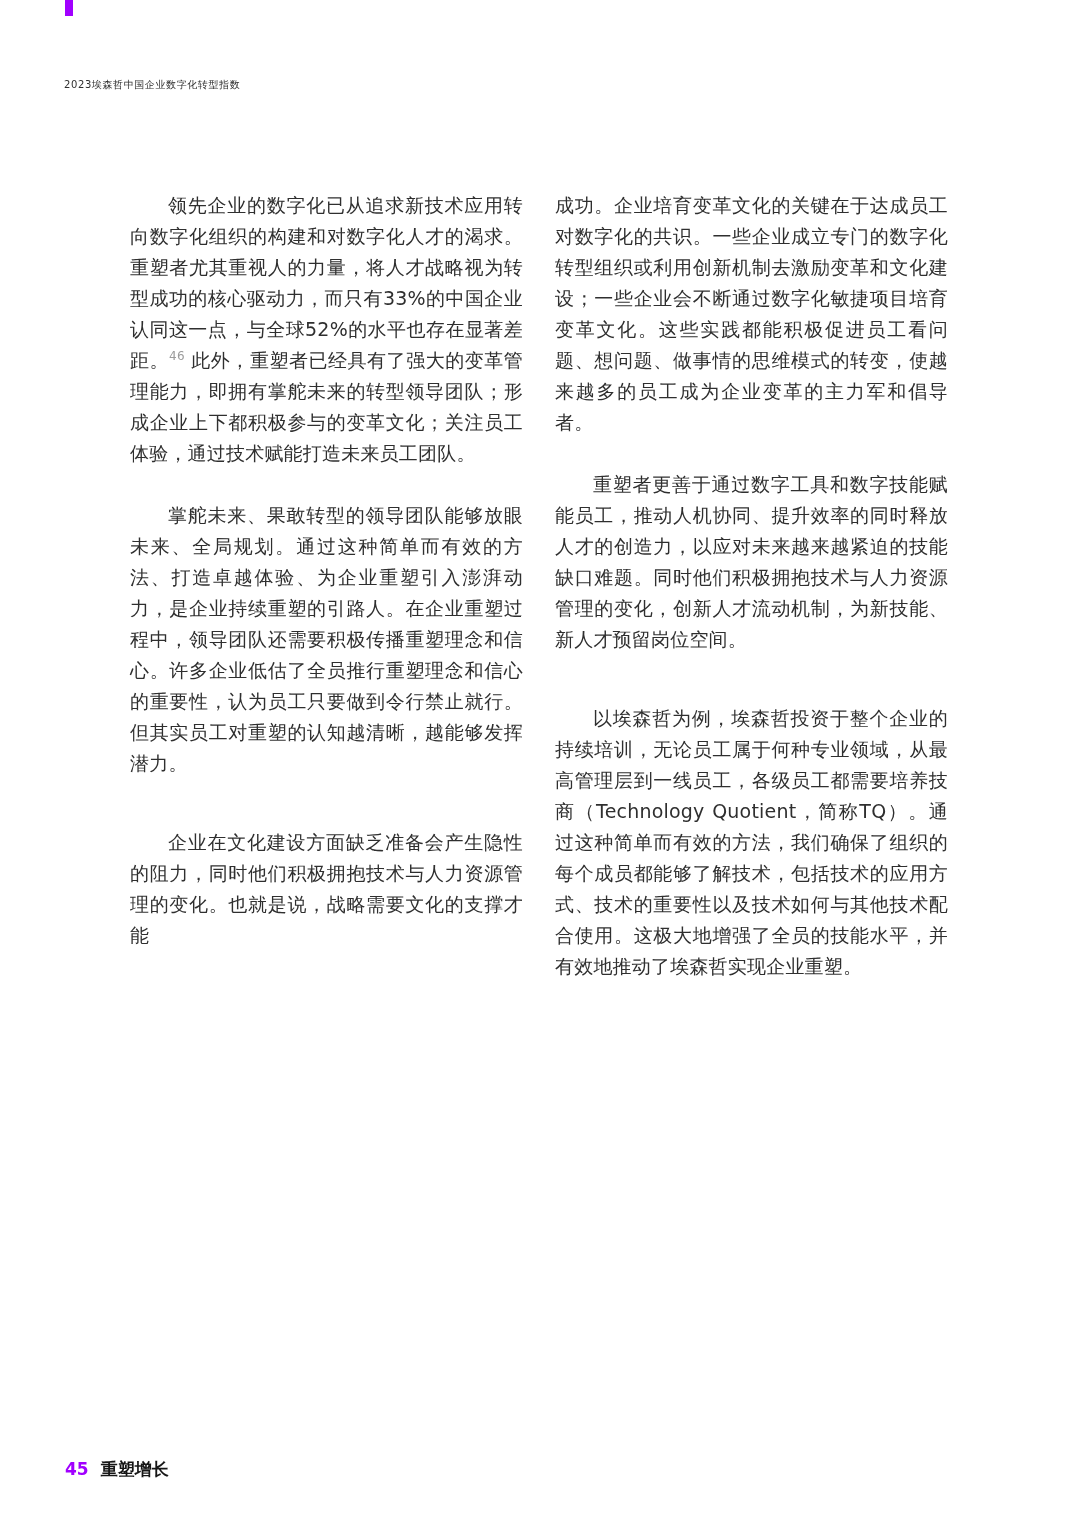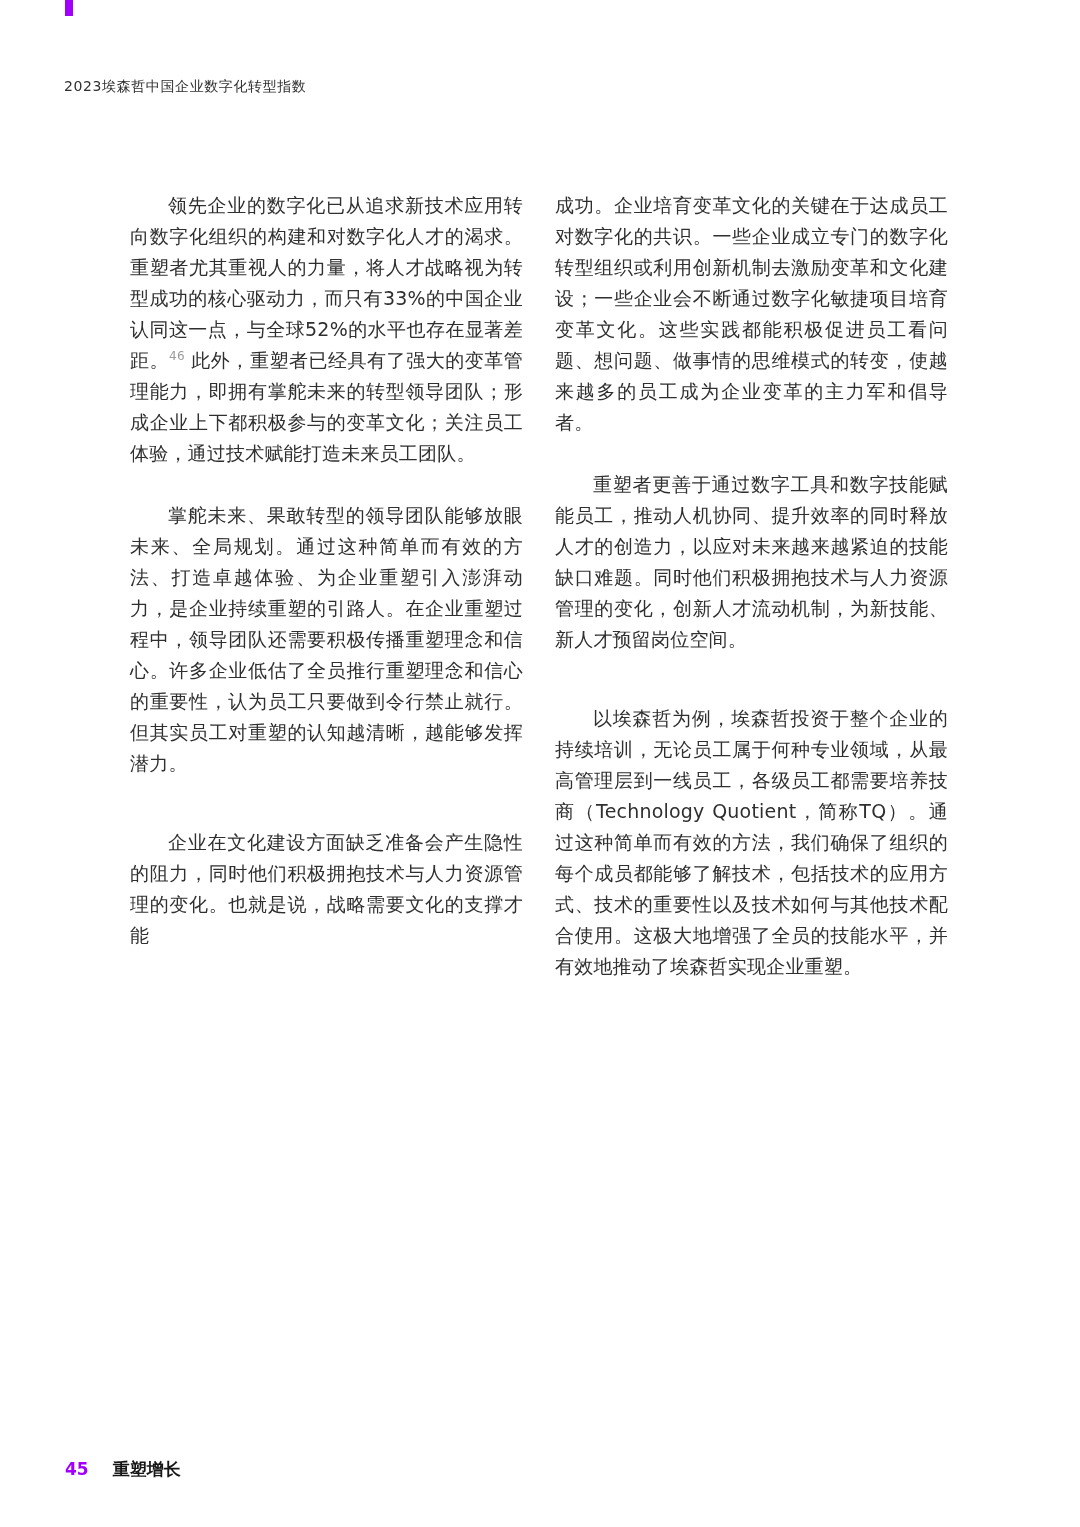--- a/index.html
+++ b/index.html
@@ -14,21 +14,21 @@
   .page { position: absolute; inset: 0; }
   .accent-mark {
     position: absolute;
     left: 65px; top: 0;
     width: 8px; height: 16px;
     background: var(--accent, #a100ff);
   }
   .page-header {
     position: absolute;
     left: 64px; top: 78px;
-    font-size: 14px;
+    font-size: 10px;
     letter-spacing: 0.6px;
     color: #2f2f2f;
   }
   .content {
     position: absolute;
     left: 130px; top: 190px;
     width: 830px;
     display: flex;
     gap: 32px;
   }
@@ -47,21 +47,21 @@
   sup.fnref {
     font-size: 12px;
     line-height: 0;
     color: #9b9b9b;
     vertical-align: super;
   }
   .page-footer {
     position: absolute;
     left: 65px; top: 1458px;
     display: flex;
-    gap: 24px;
+    gap: 12px;
     align-items: baseline;
     font-weight: bold;
     font-size: 17px;
     text-align: right;
   }
   .page-footer .pagenum { color: var(--accent, #a100ff); }
   .page-footer .section { color: #161616; }
 </style>
 </head>
 <body>

